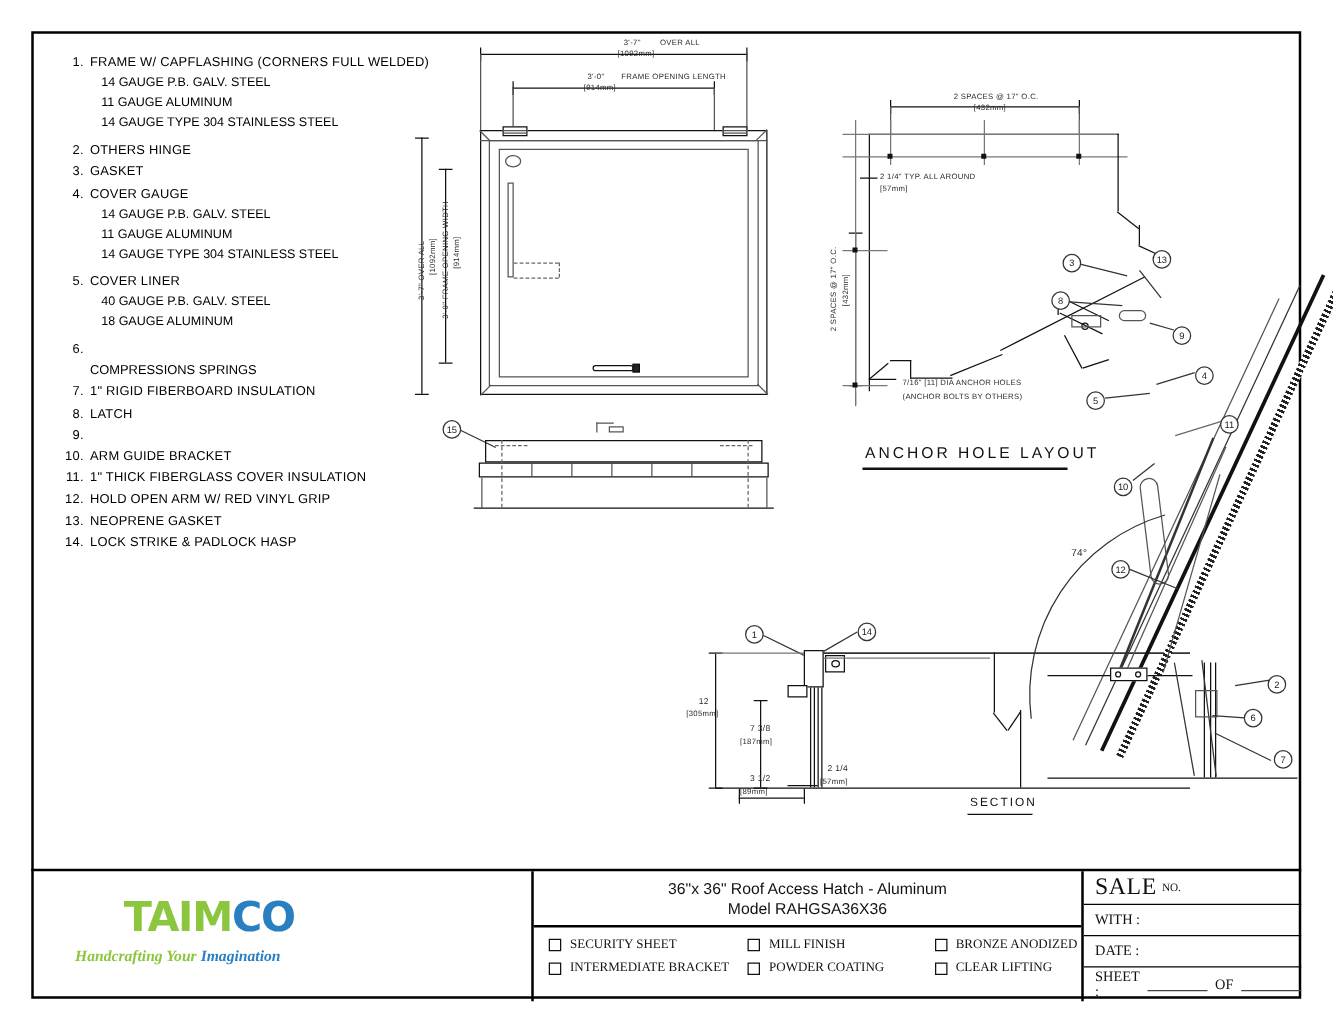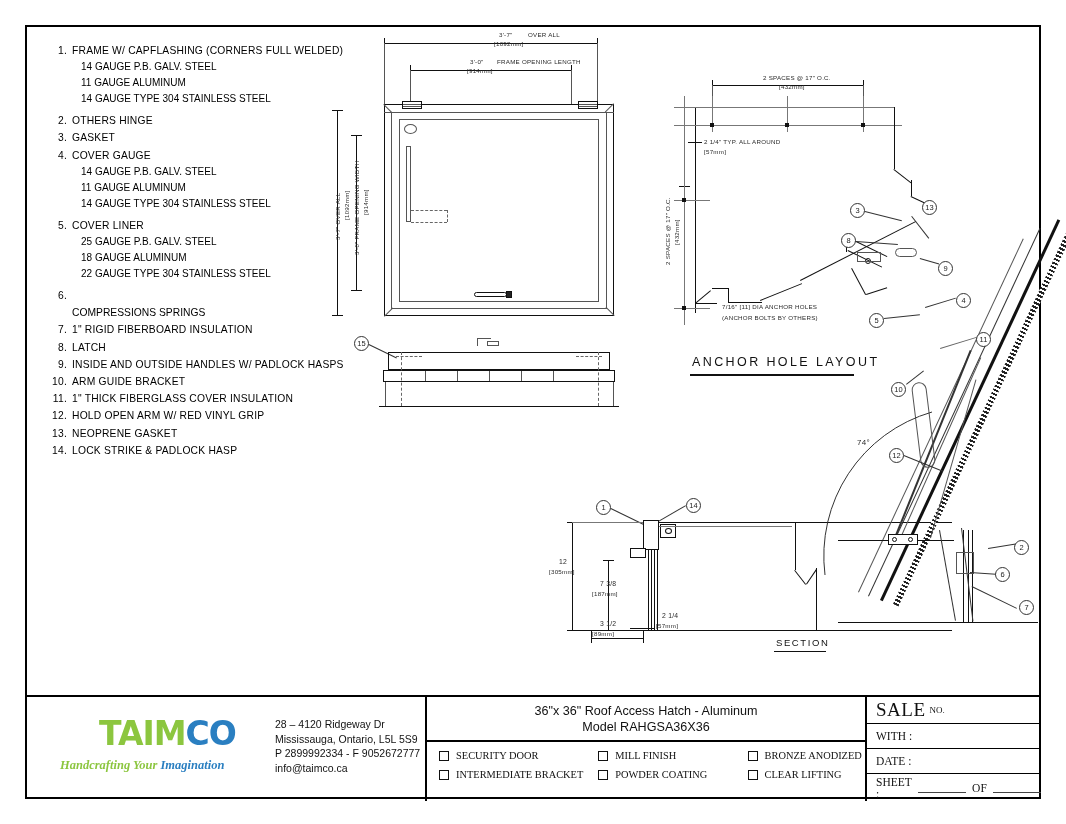--- a/index.html
+++ b/index.html
@@ -98,39 +98,37 @@
         <span>COVER GAUGE</span>
       </div>
       <div class="lg-sub">14 GAUGE P.B. GALV. STEEL</div>
       <div class="lg-sub">11 GAUGE ALUMINUM</div>
       <div class="lg-sub">14 GAUGE TYPE 304 STAINLESS STEEL</div>
       <div class="gap"></div>
       <div class="lg-row">
         <span class="lg-num">5.</span>
         <span>COVER LINER</span>
       </div>
-      <div class="lg-sub">25 GAUGE P.B. GALV. STEEL</div>
+      <div class="lg-sub">40 GAUGE P.B. GALV. STEEL</div>
       <div class="lg-sub">18 GAUGE ALUMINUM</div>
-      <div class="lg-sub">22 GAUGE TYPE 304 STAINLESS STEEL</div>
       <div class="gap"></div>
       <div class="lg-row">
         <span class="lg-num">6.</span>
       </div>
       <div class="lg-cont">COMPRESSIONS SPRINGS</div>
       <div class="lg-row">
         <span class="lg-num">7.</span>
         <span>1" RIGID FIBERBOARD INSULATION</span>
       </div>
       <div class="lg-row">
         <span class="lg-num">8.</span>
         <span>LATCH</span>
       </div>
       <div class="lg-row">
         <span class="lg-num">9.</span>
-        <span>INSIDE AND OUTSIDE HANDLES W/ PADLOCK HASPS</span>
       </div>
       <div class="lg-row">
         <span class="lg-num">10.</span>
         <span>ARM GUIDE BRACKET</span>
       </div>
       <div class="lg-row">
         <span class="lg-num">11.</span>
         <span>1" THICK FIBERGLASS COVER INSULATION</span>
       </div>
       <div class="lg-row">
@@ -383,38 +381,32 @@
   <div class="ln" style="left:988px;top:548px;width:28px;height:1px;background:#333;transform:rotate(-9deg);transform-origin:0 0;"></div>
   <div class="ln" style="left:970px;top:572px;width:26px;height:1px;background:#333;transform:rotate(4deg);transform-origin:0 0;"></div>
   <div class="ln" style="left:972px;top:586px;width:50px;height:1px;background:#333;transform:rotate(26deg);transform-origin:0 0;"></div>
 
   <div class="tb">
     <div class="tb-logo">
       <div class="logo-wrap">
         <div class="logo-txt"><span class="logo-a">TAIM</span><span class="logo-b">CO</span></div>
         <div class="tagline"><span class="tag-g">Handcrafting Your </span><span class="tag-b">Imagination</span></div>
       </div>
-      <div class="addr">
-        <div>28 – 4120 Ridgeway Dr</div>
-        <div>Mississauga, Ontario, L5L 5S9</div>
-        <div>P 2899992334 - F 9052672777</div>
-        <div>info@taimco.ca</div>
-      </div>
     </div>
 
     <div class="tb-mid">
       <div class="tb-title">
         <div>36"x 36" Roof Access Hatch - Aluminum</div>
         <div>Model RAHGSA36X36</div>
       </div>
       <div class="opts">
         <div class="opt-row">
           <div class="oc">
               <span class="cb"></span>
-              <span>SECURITY DOOR</span>
+              <span>SECURITY SHEET</span>
             </div>
           <div class="oc2">
               <span class="cb"></span>
               <span>MILL FINISH</span>
             </div>
           <div class="oc3">
               <span class="cb"></span>
               <span>BRONZE ANODIZED</span>
             </div>
         </div>

